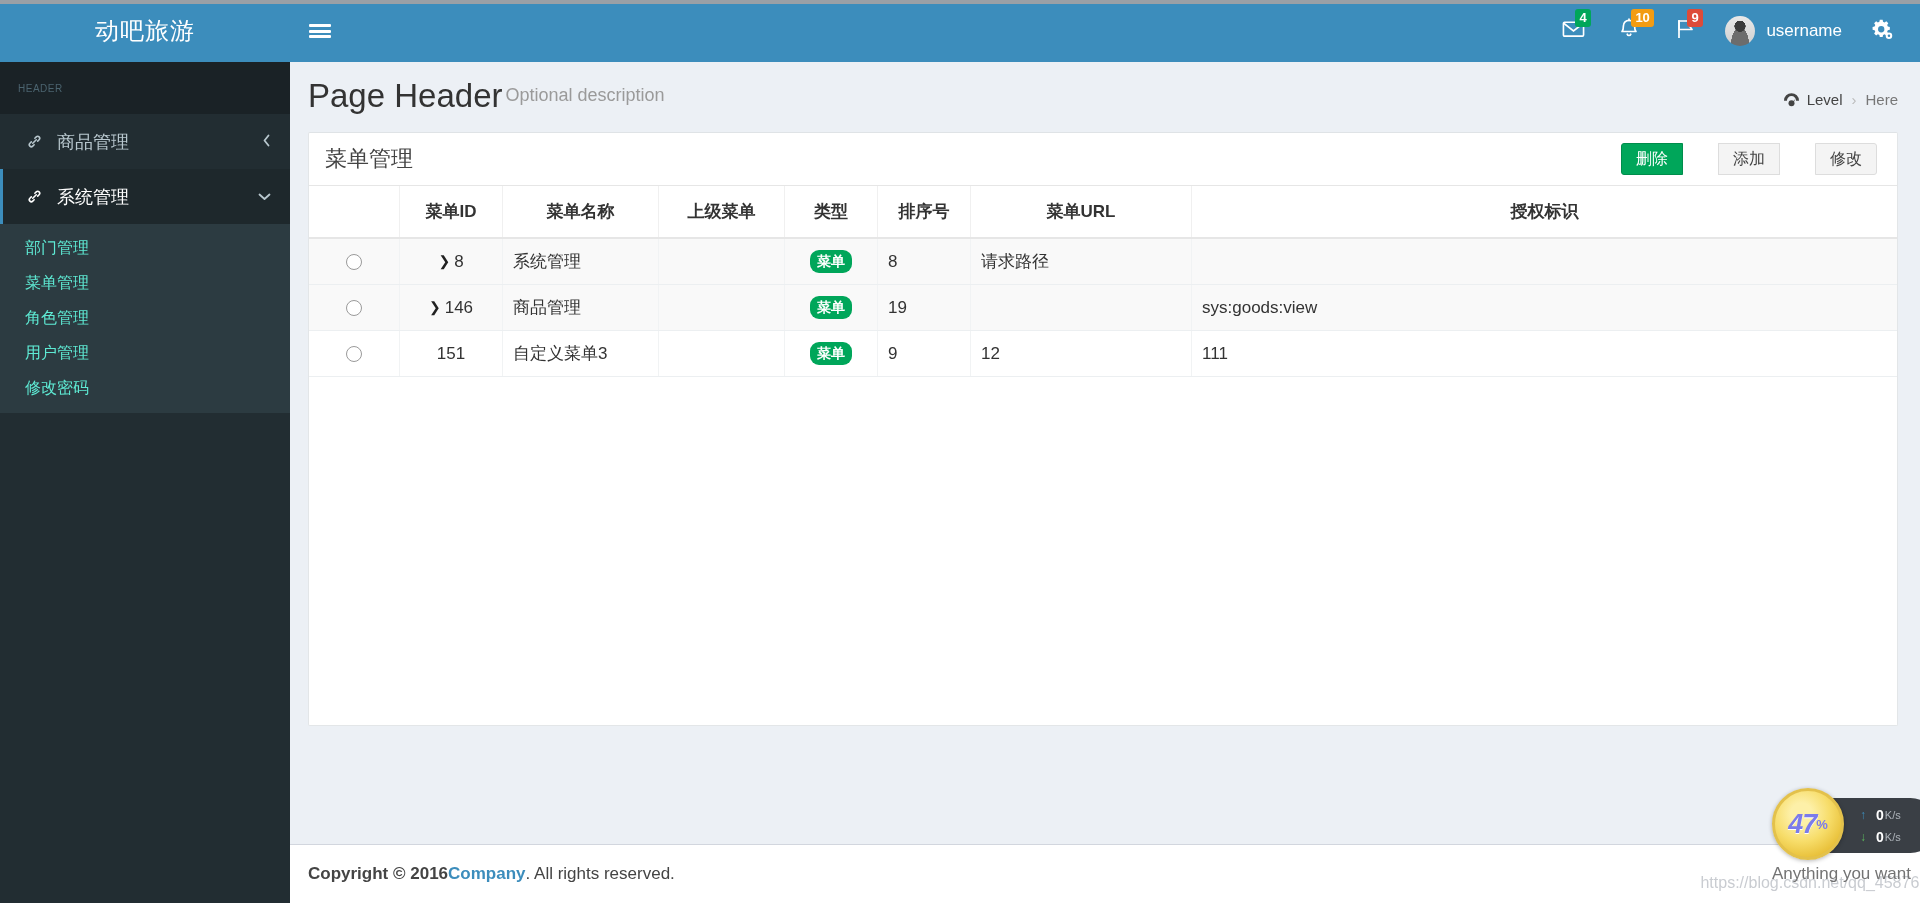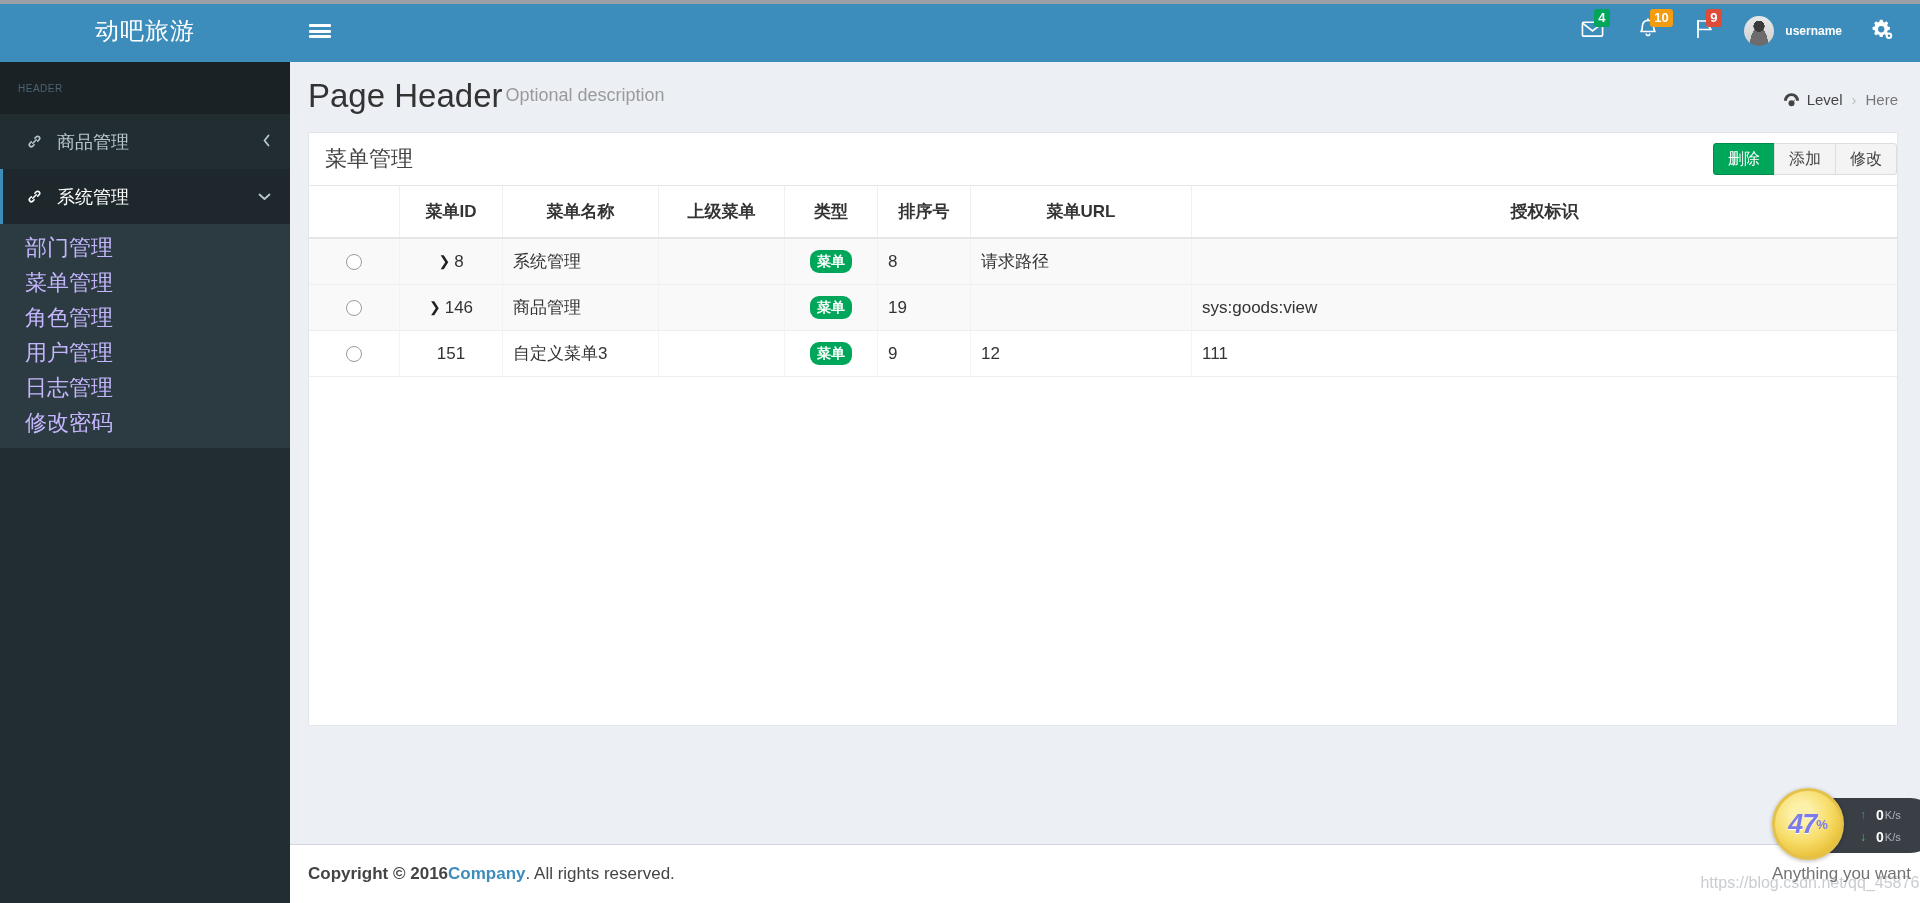--- a/index.html
+++ b/index.html
@@ -85,22 +85,22 @@
     color: #b8c7ce;
     line-height: 1;
   }
   .submenu {
     background: #2c3b41;
     padding: 6px 0 8px 0;
   }
   .submenu-item {
     display: block;
     padding: 7px 0 7px 25px;
-    color: #c4b5fd;
-    font-size: 22px;
+    color: #5eead4;
+    font-size: 16px;
     line-height: 21px;
   }
 
   
   .topbar {
     position: absolute;
     left: 290px; top: 0;
     width: 1630px;
     height: 62px;
     background: #3c8dbc;
@@ -157,22 +157,21 @@
   .badge-green  { background: #00a65a; }
   .badge-yellow { background: #f39c12; }
   .badge-red    { background: #dd4b39; }
 
   .user-block {
     display: flex;
     align-items: center;
     height: 62px;
     padding: 0 14px 0 12px;
     color: #fff;
-    font-size: 12px;
-    font-weight: bold;
+    font-size: 17px;
   }
   .avatar {
     width: 30px; height: 30px;
     border-radius: 50%;
     margin-right: 11px;
     background:
       radial-gradient(circle at 50% 34%, #3b3b3b 0 22%, rgba(0,0,0,0) 23%),
       radial-gradient(ellipse at 50% 96%, #6c6c6c 0 42%, rgba(0,0,0,0) 43%),
       linear-gradient(#e9e9e9, #cfcfcf);
     overflow: hidden;
@@ -240,23 +239,24 @@
     padding: 0 14px 0 16px;
     position: relative;
   }
   .panel-title {
     font-size: 22px;
     color: #444;
     font-weight: normal;
   }
   .btn-group {
     position: absolute;
-    right: 0;
+    right: 20px;
     top: 10px;
     display: flex;
+    gap: 36px;
   }
   .btn {
     height: 32px;
     padding: 0 14px;
     font-size: 16px;
     line-height: 30px;
     border: 1px solid #ddd;
     background: #f4f4f4;
     color: #444;
     border-radius: 0;
@@ -484,21 +484,20 @@
               <path d="M2.5 3.5 L7.5 8 L12.5 3.5"></path>
             </svg>
         </span>
       </div>
 
       <div class="submenu">
         <a class="submenu-item">部门管理</a>
         <a class="submenu-item">菜单管理</a>
         <a class="submenu-item">角色管理</a>
         <a class="submenu-item">用户管理</a>
-        <a class="submenu-item">日志管理</a>
         <a class="submenu-item">修改密码</a>
       </div>
     </div>
   </div>
 
   <div class="topbar">
     <div class="hamburger">
       <div>
         <span></span>
         <span></span>

